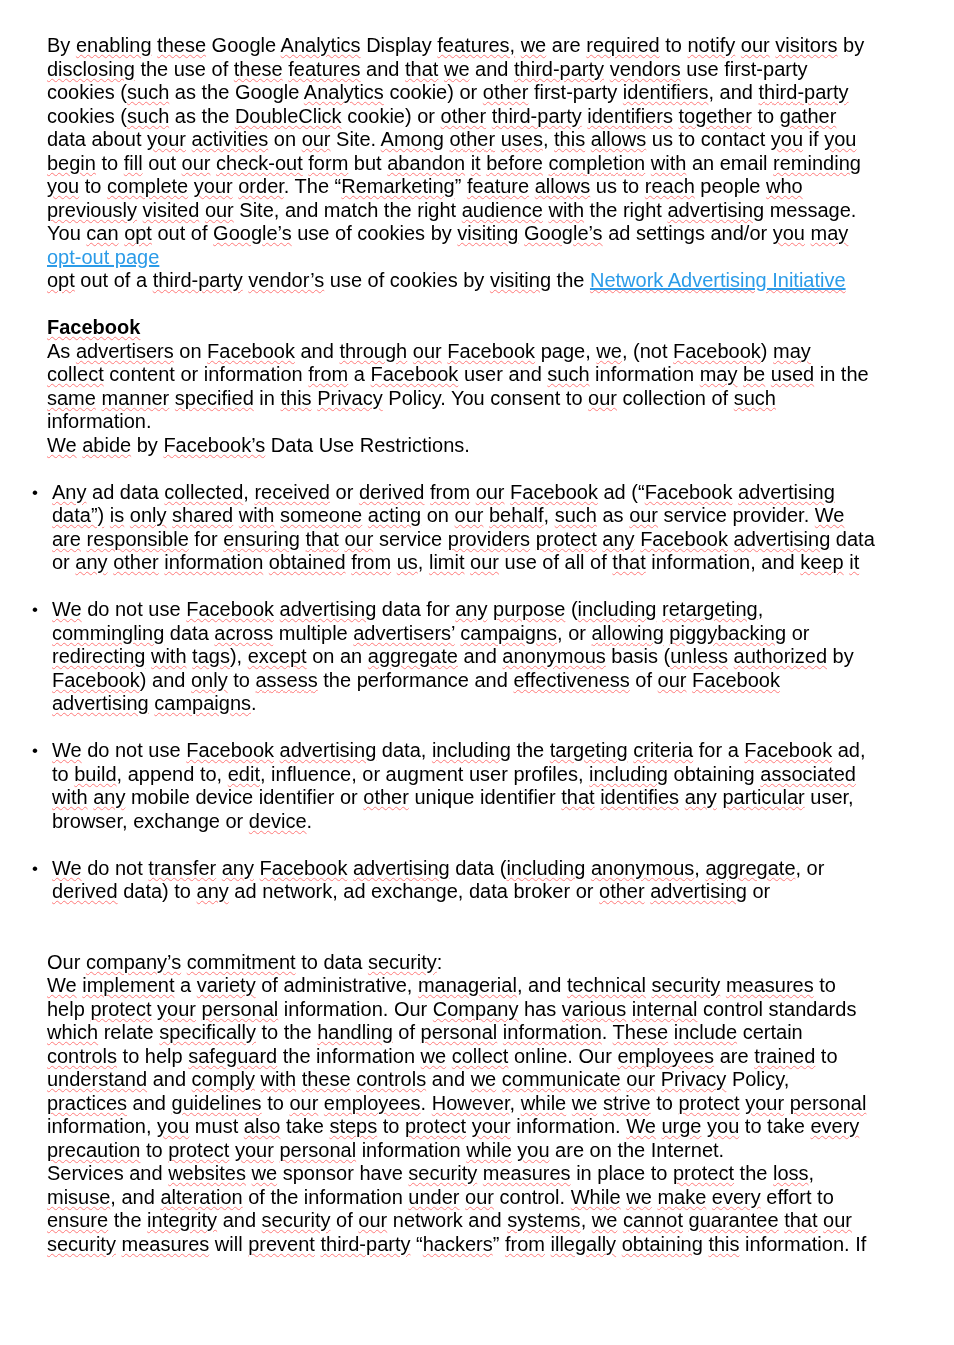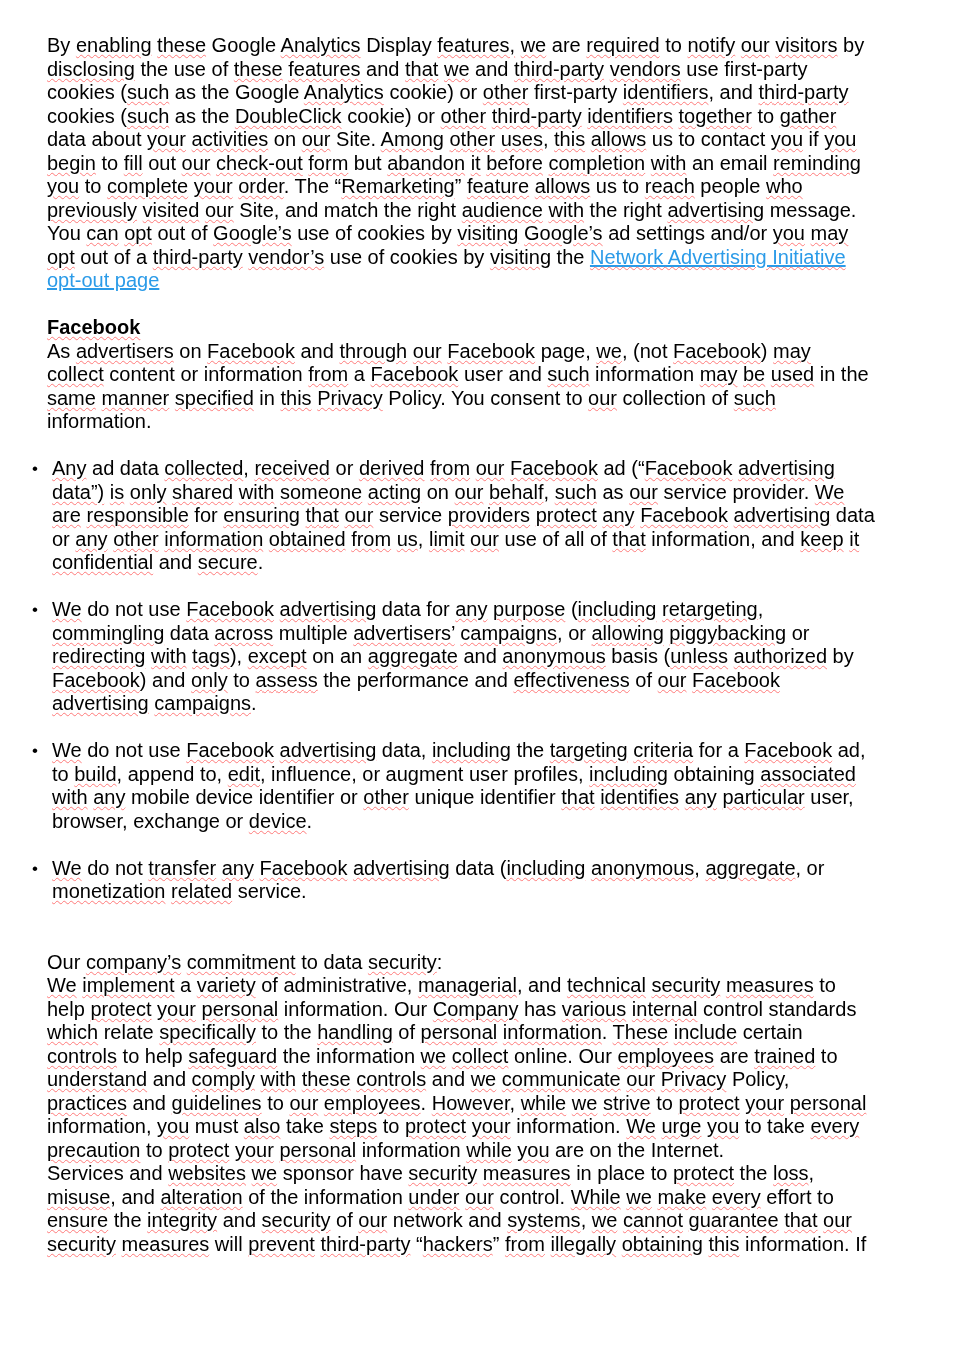--- a/index.html
+++ b/index.html
@@ -34,48 +34,48 @@
 <div class="doc">
     <div class="line"><span>By </span><span><span class="sq">enabling</span></span><span> </span><span><span class="sq">these</span></span><span> Google </span><span><span class="sq">Analytics</span></span><span> Display </span><span><span class="sq">features,</span></span><span> </span><span><span class="sq">we</span></span><span> are </span><span><span class="sq">required</span></span><span> to </span><span><span class="sq">notify</span></span><span> </span><span><span class="sq">our</span></span><span> </span><span><span class="sq">visitors</span></span><span> by</span></div>
     <div class="line"><span><span class="sq">disclosing</span></span><span> the use of </span><span><span class="sq">these</span></span><span> </span><span><span class="sq">features</span></span><span> and </span><span><span class="sq">that</span></span><span> </span><span><span class="sq">we</span></span><span> and </span><span><span class="sq">third-party</span></span><span> </span><span><span class="sq">vendors</span></span><span> use first-party</span></div>
     <div class="line"><span>cookies (</span><span><span class="sq">such</span></span><span> as the Google </span><span><span class="sq">Analytics</span></span><span> cookie) or </span><span><span class="sq">other</span></span><span> first-party </span><span><span class="sq">identifiers</span></span><span>, and </span><span><span class="sq">third-party</span></span></div>
     <div class="line"><span>cookies (</span><span><span class="sq">such</span></span><span> as the </span><span><span class="sq">DoubleClick</span></span><span> cookie) or </span><span><span class="sq">other</span></span><span> </span><span><span class="sq">third-party</span></span><span> </span><span><span class="sq">identifiers</span></span><span> </span><span><span class="sq">together</span></span><span> to </span><span><span class="sq">gather</span></span></div>
     <div class="line"><span>data about </span><span><span class="sq">your</span></span><span> </span><span><span class="sq">activities</span></span><span> on </span><span><span class="sq">our</span></span><span> Site. </span><span><span class="sq">Among</span></span><span> </span><span><span class="sq">other</span></span><span> </span><span><span class="sq">uses</span></span><span>, </span><span><span class="sq">this</span></span><span> </span><span><span class="sq">allows</span></span><span> us to contact </span><span><span class="sq">you</span></span><span> if </span><span><span class="sq">you</span></span></div>
     <div class="line"><span><span class="sq">begin</span></span><span> to </span><span><span class="sq">fill</span></span><span> out </span><span><span class="sq">our</span></span><span> </span><span><span class="sq">check-out</span></span><span> </span><span><span class="sq">form</span></span><span> but </span><span><span class="sq">abandon</span></span><span> </span><span><span class="sq">it</span></span><span> </span><span><span class="sq">before</span></span><span> </span><span><span class="sq">completion</span></span><span> </span><span><span class="sq">with</span></span><span> an email </span><span><span class="sq">reminding</span></span></div>
     <div class="line"><span><span class="sq">you</span></span><span> to </span><span><span class="sq">complete</span></span><span> </span><span><span class="sq">your</span></span><span> </span><span><span class="sq">order</span></span><span>. The “</span><span><span class="sq">Remarketing</span></span><span>” </span><span><span class="sq">feature</span></span><span> </span><span><span class="sq">allows</span></span><span> us to </span><span><span class="sq">reach</span></span><span> people </span><span><span class="sq">who</span></span></div>
     <div class="line"><span><span class="sq">previously</span></span><span> </span><span><span class="sq">visited</span></span><span> </span><span><span class="sq">our</span></span><span> Site, and match the right </span><span><span class="sq">audience</span></span><span> </span><span><span class="sq">with</span></span><span> the right </span><span><span class="sq">advertising</span></span><span> message.</span></div>
     <div class="line"><span>You </span><span><span class="sq">can</span></span><span> </span><span><span class="sq">opt</span></span><span> out of </span><span><span class="sq">Google’s</span></span><span> use of cookies by </span><span><span class="sq">visiting</span></span><span> </span><span><span class="sq">Google’s</span></span><span> ad settings and/or </span><span><span class="sq">you</span></span><span> </span><span><span class="sq">may</span></span></div>
+    <div class="line"><span class="link">opt-out page</span></div>
     <div class="line"><span><span class="sq">opt</span></span><span> out of a </span><span><span class="sq">third-party</span></span><span> </span><span><span class="sq">vendor’s</span></span><span> use of cookies by </span><span><span class="sq">visiting</span></span><span> the </span><span class="link"><span class="sq">Network Advertising Initiative</span></span></div>
-    <div class="line"><span class="link">opt-out page</span></div>
     <div class="blank"></div>
     <div class="line"><span class="bold"><span class="sq">Facebook</span></span></div>
     <div class="line"><span>As </span><span><span class="sq">advertisers</span></span><span> on </span><span><span class="sq">Facebook</span></span><span> and </span><span><span class="sq">through</span></span><span> </span><span><span class="sq">our</span></span><span> </span><span><span class="sq">Facebook</span></span><span> page, </span><span><span class="sq">we</span></span><span>, (not </span><span><span class="sq">Facebook</span></span><span>) </span><span><span class="sq">may</span></span></div>
     <div class="line"><span><span class="sq">collect</span></span><span> content or information </span><span><span class="sq">from</span></span><span> a </span><span><span class="sq">Facebook</span></span><span> user and </span><span><span class="sq">such</span></span><span> information </span><span><span class="sq">may</span></span><span> </span><span><span class="sq">be</span></span><span> </span><span><span class="sq">used</span></span><span> in the</span></div>
     <div class="line"><span><span class="sq">same</span></span><span> </span><span><span class="sq">manner</span></span><span> </span><span><span class="sq">specified</span></span><span> in </span><span><span class="sq">this</span></span><span> </span><span><span class="sq">Privacy</span></span><span> Policy. You consent to </span><span><span class="sq">our</span></span><span> collection of </span><span><span class="sq">such</span></span></div>
     <div class="line"><span>information.</span></div>
+    <div class="line"><span><span class="sq">We</span></span><span> </span><span><span class="sq">abide</span></span><span> by </span><span><span class="sq">Facebook’s</span></span><span> Data Use Restrictions.</span></div>
     <div class="blank"></div>
     <div class="line bullet-indent"><span class="marker">•</span><span><span class="sq">Any</span></span><span> ad data </span><span><span class="sq">collected</span></span><span>, </span><span><span class="sq">received</span></span><span> or </span><span><span class="sq">derived</span></span><span> </span><span><span class="sq">from</span></span><span> </span><span><span class="sq">our</span></span><span> </span><span><span class="sq">Facebook</span></span><span> ad (“</span><span><span class="sq">Facebook</span></span><span> </span><span><span class="sq">advertising</span></span></div>
     <div class="line bullet-indent"><span><span class="sq">data”)</span></span><span> </span><span><span class="sq">is</span></span><span> </span><span><span class="sq">only</span></span><span> </span><span><span class="sq">shared</span></span><span> </span><span><span class="sq">with</span></span><span> </span><span><span class="sq">someone</span></span><span> </span><span><span class="sq">acting</span></span><span> on </span><span><span class="sq">our</span></span><span> </span><span><span class="sq">behalf</span></span><span>, </span><span><span class="sq">such</span></span><span> as </span><span><span class="sq">our</span></span><span> service provider. </span><span><span class="sq">We</span></span></div>
     <div class="line bullet-indent"><span><span class="sq">are</span></span><span> </span><span><span class="sq">responsible</span></span><span> for </span><span><span class="sq">ensuring</span></span><span> </span><span><span class="sq">that</span></span><span> </span><span><span class="sq">our</span></span><span> service </span><span><span class="sq">providers</span></span><span> </span><span><span class="sq">protect</span></span><span> </span><span><span class="sq">any</span></span><span> </span><span><span class="sq">Facebook</span></span><span> </span><span><span class="sq">advertising</span></span><span> data</span></div>
     <div class="line bullet-indent"><span>or </span><span><span class="sq">any</span></span><span> </span><span><span class="sq">other</span></span><span> </span><span><span class="sq">information</span></span><span> </span><span><span class="sq">obtained</span></span><span> </span><span><span class="sq">from</span></span><span> </span><span><span class="sq">us</span></span><span>, </span><span><span class="sq">limit</span></span><span> </span><span><span class="sq">our</span></span><span> use of all of </span><span><span class="sq">that</span></span><span> information, and </span><span><span class="sq">keep</span></span><span> </span><span><span class="sq">it</span></span></div>
-    <div class="line bullet-indent"><span><span class="sq">confidential</span></span><span> and </span><span><span class="sq">secure</span></span><span>.</span></div>
     <div class="blank"></div>
     <div class="line bullet-indent"><span class="marker">•</span><span><span class="sq">We</span></span><span> do not use </span><span><span class="sq">Facebook</span></span><span> </span><span><span class="sq">advertising</span></span><span> data for </span><span><span class="sq">any</span></span><span> </span><span><span class="sq">purpose</span></span><span> (</span><span><span class="sq">including</span></span><span> </span><span><span class="sq">retargeting</span></span><span>,</span></div>
     <div class="line bullet-indent"><span><span class="sq">commingling</span></span><span> data </span><span><span class="sq">across</span></span><span> multiple </span><span><span class="sq">advertisers’</span></span><span> </span><span><span class="sq">campaigns</span></span><span>, or </span><span><span class="sq">allowing</span></span><span> </span><span><span class="sq">piggybacking</span></span><span> or</span></div>
     <div class="line bullet-indent"><span><span class="sq">redirecting</span></span><span> </span><span><span class="sq">with</span></span><span> </span><span><span class="sq">tags</span></span><span>), </span><span><span class="sq">except</span></span><span> on an </span><span><span class="sq">aggregate</span></span><span> and </span><span><span class="sq">anonymous</span></span><span> basis (</span><span><span class="sq">unless</span></span><span> </span><span><span class="sq">authorized</span></span><span> by</span></div>
     <div class="line bullet-indent"><span><span class="sq">Facebook</span></span><span>) and </span><span><span class="sq">only</span></span><span> to </span><span><span class="sq">assess</span></span><span> the performance and </span><span><span class="sq">effectiveness</span></span><span> of </span><span><span class="sq">our</span></span><span> </span><span><span class="sq">Facebook</span></span></div>
     <div class="line bullet-indent"><span><span class="sq">advertising</span></span><span> </span><span><span class="sq">campaigns</span></span><span>.</span></div>
     <div class="blank"></div>
     <div class="line bullet-indent"><span class="marker">•</span><span><span class="sq">We</span></span><span> do not use </span><span><span class="sq">Facebook</span></span><span> </span><span><span class="sq">advertising</span></span><span> data, </span><span><span class="sq">including</span></span><span> the </span><span><span class="sq">targeting</span></span><span> </span><span><span class="sq">criteria</span></span><span> for a </span><span><span class="sq">Facebook</span></span><span> ad,</span></div>
     <div class="line bullet-indent"><span>to </span><span><span class="sq">build</span></span><span>, append to, </span><span><span class="sq">edit</span></span><span>, influence, or augment user profiles, </span><span><span class="sq">including</span></span><span> obtaining </span><span><span class="sq">associated</span></span></div>
     <div class="line bullet-indent"><span><span class="sq">with</span></span><span> </span><span><span class="sq">any</span></span><span> mobile device identifier or </span><span><span class="sq">other</span></span><span> unique identifier </span><span><span class="sq">that</span></span><span> </span><span><span class="sq">identifies</span></span><span> </span><span><span class="sq">any</span></span><span> </span><span><span class="sq">particular</span></span><span> user,</span></div>
     <div class="line bullet-indent"><span>browser, exchange or </span><span><span class="sq">device</span></span><span>.</span></div>
     <div class="blank"></div>
     <div class="line bullet-indent"><span class="marker">•</span><span><span class="sq">We</span></span><span> do not </span><span><span class="sq">transfer</span></span><span> </span><span><span class="sq">any</span></span><span> </span><span><span class="sq">Facebook</span></span><span> </span><span><span class="sq">advertising</span></span><span> data (</span><span><span class="sq">including</span></span><span> </span><span><span class="sq">anonymous</span></span><span>, </span><span><span class="sq">aggregate</span></span><span>, or</span></div>
-    <div class="line bullet-indent"><span><span class="sq">monetization</span></span><span> </span><span><span class="sq">related</span></span><span> service.</span></div>
+    <div class="line bullet-indent"><span><span class="sq">derived</span></span><span> data) to </span><span><span class="sq">any</span></span><span> ad network, ad exchange, data broker or </span><span><span class="sq">other</span></span><span> </span><span><span class="sq">advertising</span></span><span> or</span></div>
     <div class="blank"></div>
     <div class="blank"></div>
     <div class="line"><span>Our </span><span><span class="sq">company’s</span></span><span> </span><span><span class="sq">commitment</span></span><span> to data </span><span><span class="sq">security</span></span><span>:</span></div>
     <div class="line"><span><span class="sq">We</span></span><span> </span><span><span class="sq">implement</span></span><span> a </span><span><span class="sq">variety</span></span><span> of administrative, </span><span><span class="sq">managerial</span></span><span>, and </span><span><span class="sq">technical</span></span><span> </span><span><span class="sq">security</span></span><span> </span><span><span class="sq">measures</span></span><span> to</span></div>
     <div class="line"><span>help </span><span><span class="sq">protect</span></span><span> </span><span><span class="sq">your</span></span><span> </span><span><span class="sq">personal</span></span><span> information. Our </span><span><span class="sq">Company</span></span><span> has </span><span><span class="sq">various</span></span><span> </span><span><span class="sq">internal</span></span><span> control standards</span></div>
     <div class="line"><span><span class="sq">which</span></span><span> relate </span><span><span class="sq">specifically</span></span><span> to the </span><span><span class="sq">handling</span></span><span> of </span><span><span class="sq">personal</span></span><span> </span><span><span class="sq">information</span></span><span>. </span><span><span class="sq">These</span></span><span> </span><span><span class="sq">include</span></span><span> certain</span></div>
     <div class="line"><span><span class="sq">controls</span></span><span> to help </span><span><span class="sq">safeguard</span></span><span> the information </span><span><span class="sq">we</span></span><span> </span><span><span class="sq">collect</span></span><span> online. Our </span><span><span class="sq">employees</span></span><span> are </span><span><span class="sq">trained</span></span><span> to</span></div>
     <div class="line"><span><span class="sq">understand</span></span><span> and </span><span><span class="sq">comply</span></span><span> </span><span><span class="sq">with</span></span><span> </span><span><span class="sq">these</span></span><span> </span><span><span class="sq">controls</span></span><span> and </span><span><span class="sq">we</span></span><span> </span><span><span class="sq">communicate</span></span><span> </span><span><span class="sq">our</span></span><span> </span><span><span class="sq">Privacy</span></span><span> Policy,</span></div>
     <div class="line"><span><span class="sq">practices</span></span><span> and </span><span><span class="sq">guidelines</span></span><span> to </span><span><span class="sq">our</span></span><span> </span><span><span class="sq">employees</span></span><span>. </span><span><span class="sq">However</span></span><span>, </span><span><span class="sq">while</span></span><span> </span><span><span class="sq">we</span></span><span> </span><span><span class="sq">strive</span></span><span> to </span><span><span class="sq">protect</span></span><span> </span><span><span class="sq">your</span></span><span> </span><span><span class="sq">personal</span></span></div>
     <div class="line"><span>information, </span><span><span class="sq">you</span></span><span> must </span><span><span class="sq">also</span></span><span> take </span><span><span class="sq">steps</span></span><span> to </span><span><span class="sq">protect</span></span><span> </span><span><span class="sq">your</span></span><span> information. </span><span><span class="sq">We</span></span><span> </span><span><span class="sq">urge</span></span><span> </span><span><span class="sq">you</span></span><span> to take </span><span><span class="sq">every</span></span></div>

